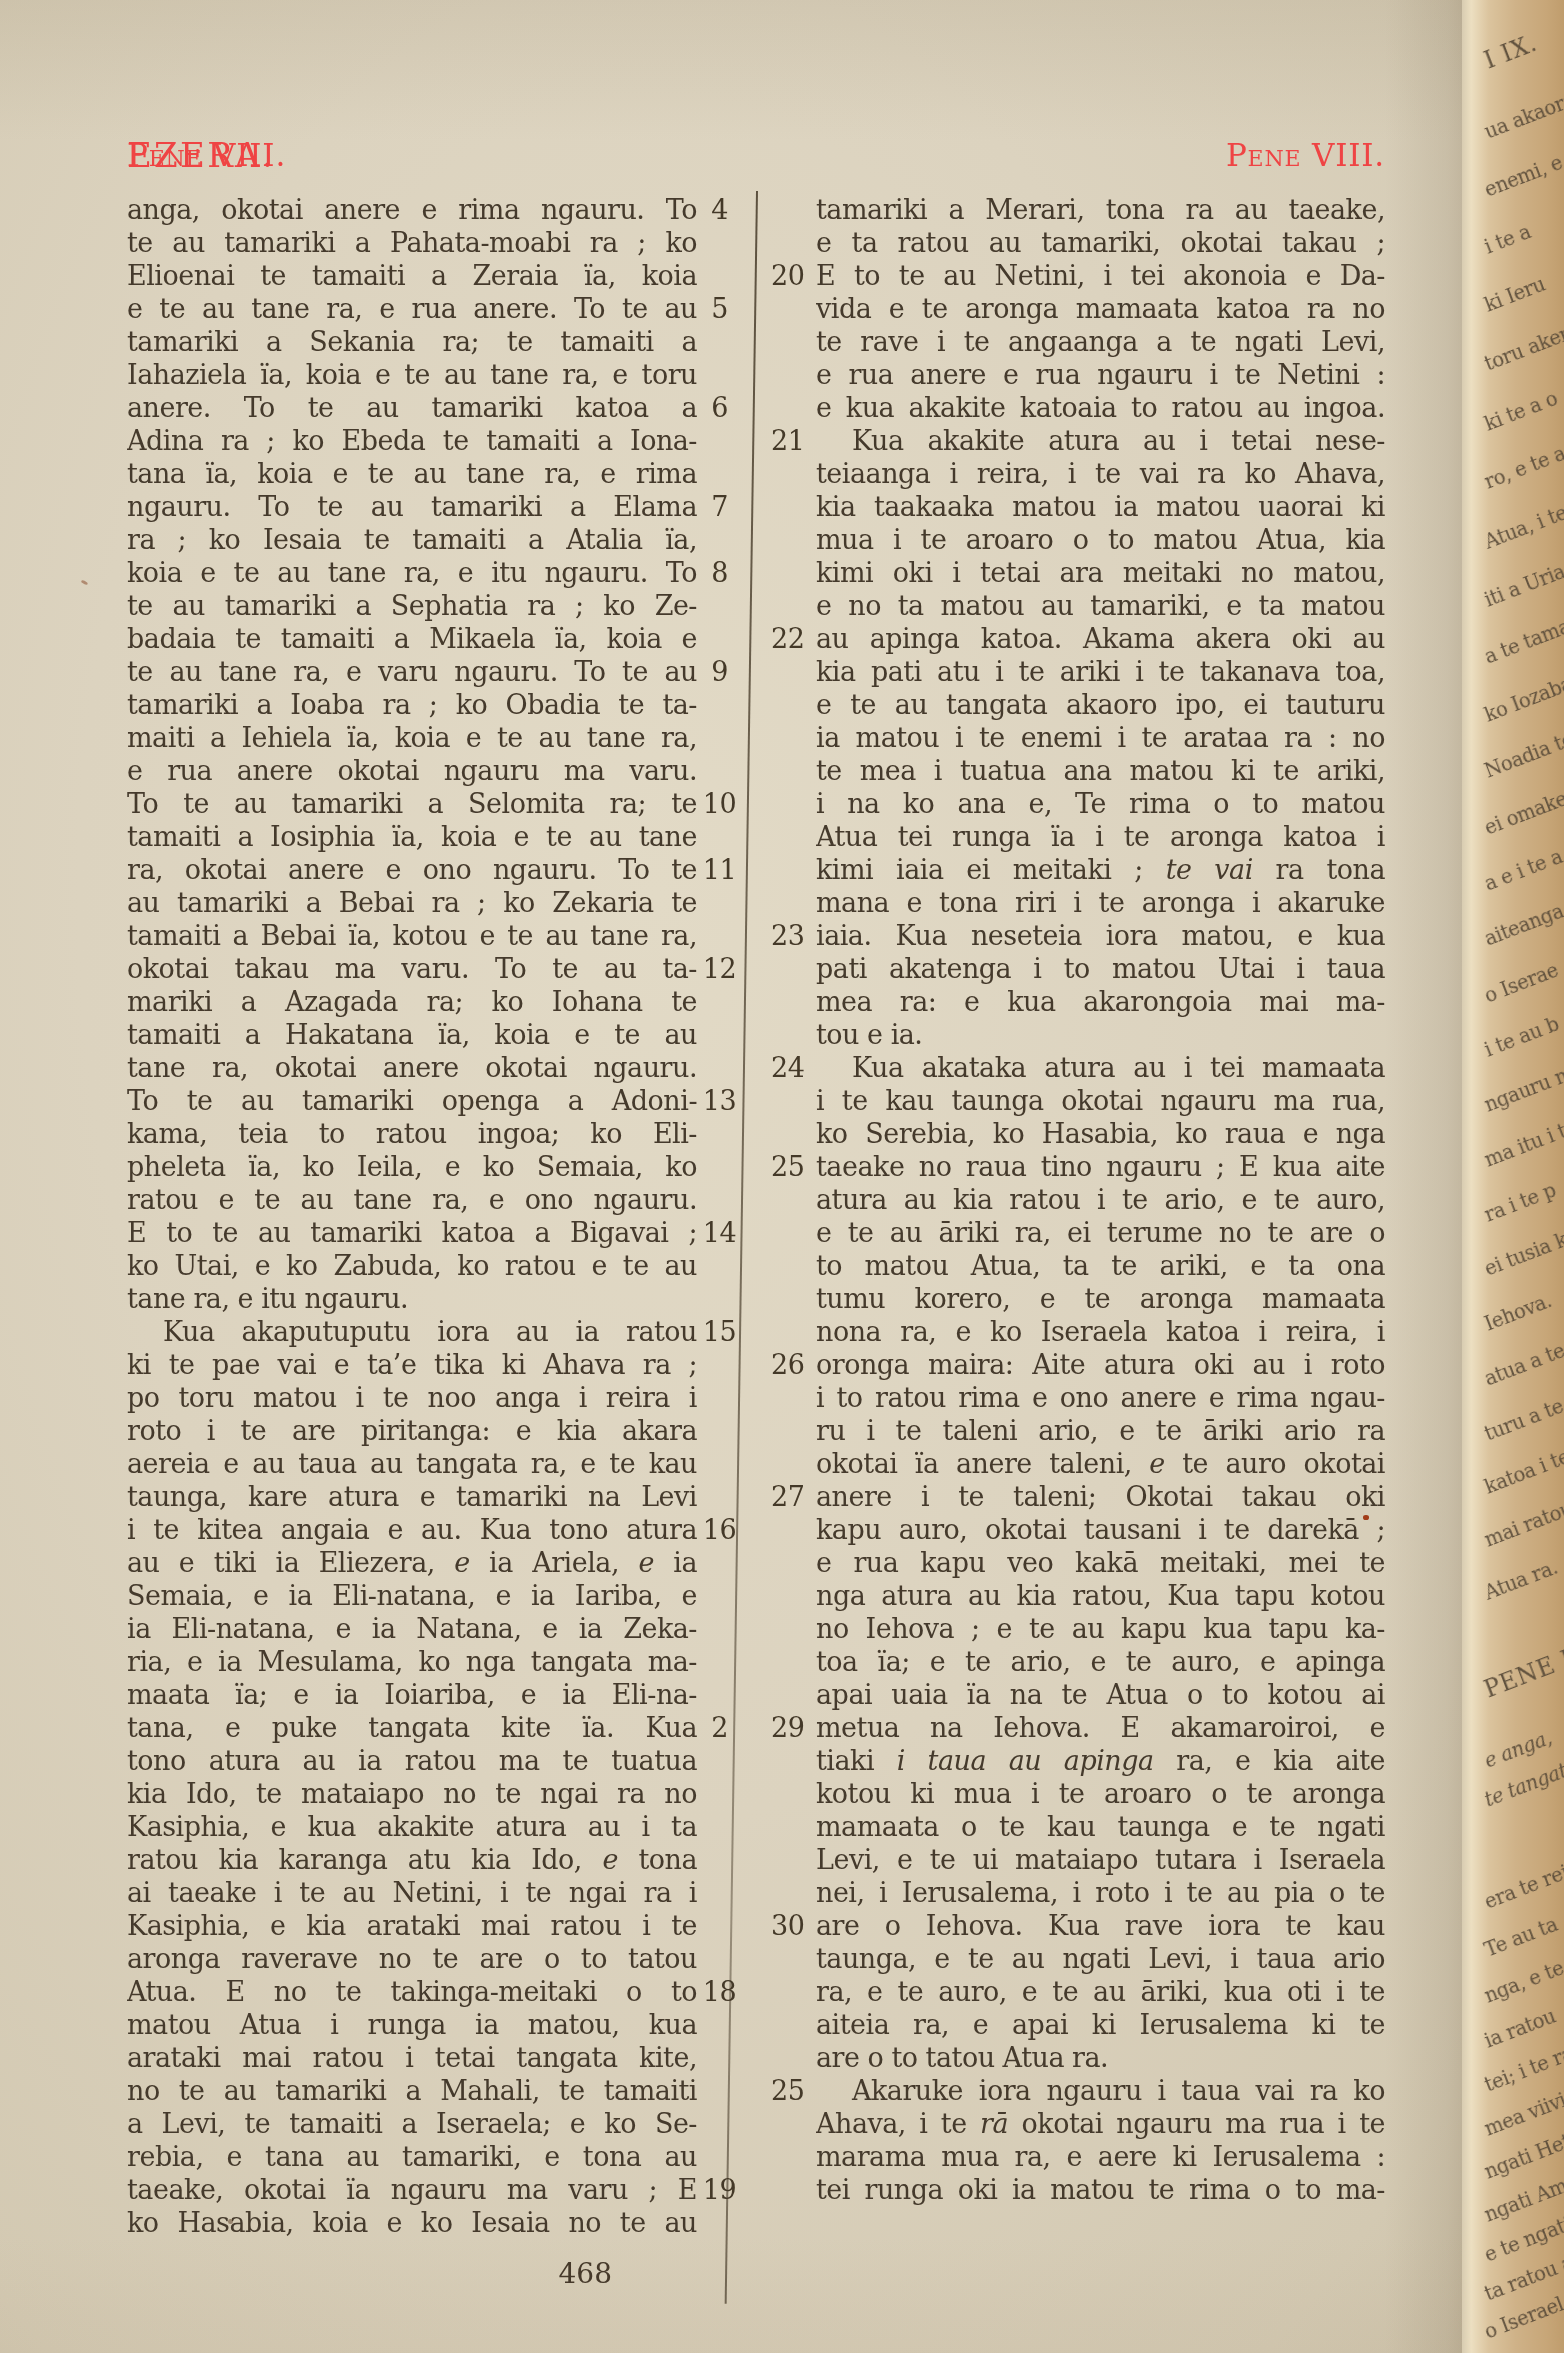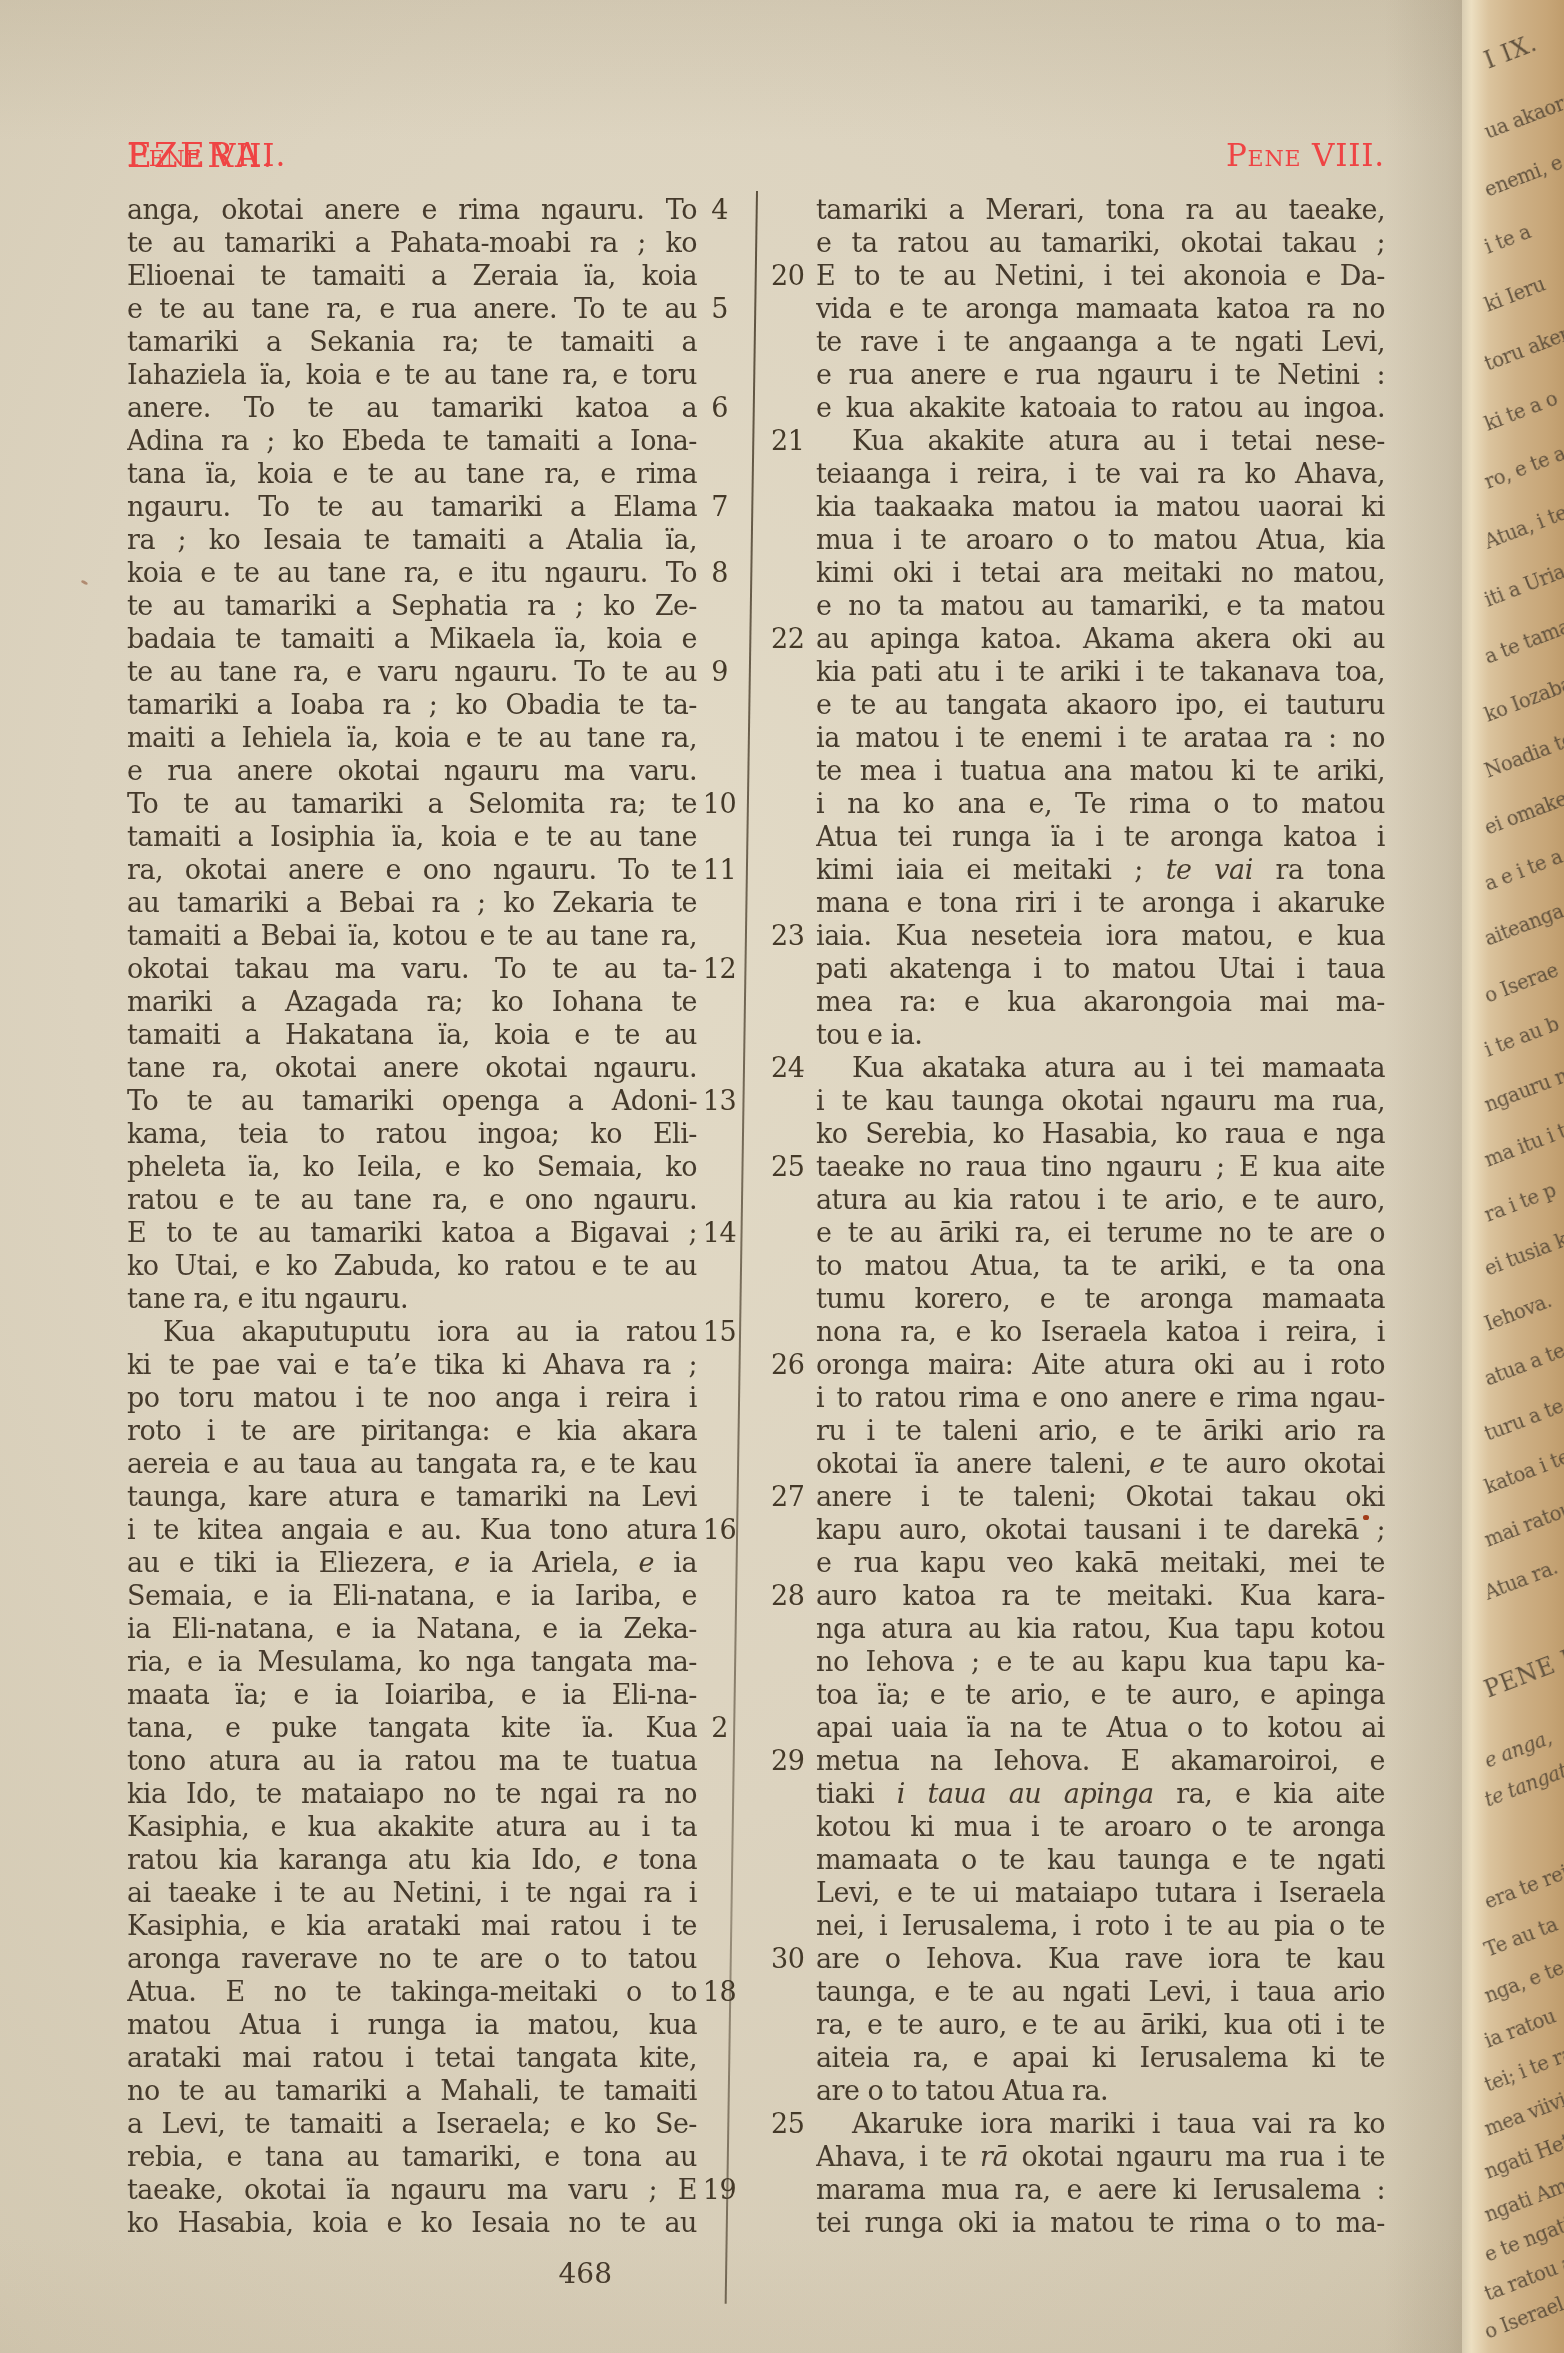--- a/index.html
+++ b/index.html
@@ -478,24 +478,20 @@
       </div>
       <div class="line">
         <span class="vnum"></span>
         <span class="t"><span>kapu auro, okotai tausani i te darekā ;</span></span>
       </div>
       <div class="line">
         <span class="vnum"></span>
         <span class="t"><span>e rua kapu veo kakā meitaki, mei te</span></span>
       </div>
       <div class="line">
-        <span class="vnum">28</span>
-        <span class="t"><span>auro katoa ra te meitaki.  Kua kara-</span></span>
-      </div>
-      <div class="line">
         <span class="vnum"></span>
         <span class="t"><span>nga atura au kia ratou, Kua tapu kotou</span></span>
       </div>
       <div class="line">
         <span class="vnum"></span>
         <span class="t"><span>no Iehova ; e te au kapu kua tapu ka-</span></span>
       </div>
       <div class="line">
         <span class="vnum"></span>
         <span class="t"><span>toa ïa; e te ario, e te auro, e apinga</span></span>
@@ -543,21 +539,21 @@
       <div class="line">
         <span class="vnum"></span>
         <span class="t"><span>aiteia ra, e apai ki Ierusalema ki te</span></span>
       </div>
       <div class="line short">
         <span class="vnum"></span>
         <span class="t"><span>are o to tatou Atua ra.</span></span>
       </div>
       <div class="line indent">
         <span class="vnum">25</span>
-        <span class="t"><span>Akaruke iora mariki i taua vai ra ko</span></span>
+        <span class="t"><span>Akaruke iora ngauru i taua vai ra ko</span></span>
       </div>
       <div class="line">
         <span class="vnum"></span>
         <span class="t"><span>Ahava, i te </span><i>rā</i><span> okotai ngauru ma rua i te</span></span>
       </div>
       <div class="line">
         <span class="vnum"></span>
         <span class="t"><span>marama mua ra, e aere ki Ierusalema :</span></span>
       </div>
       <div class="line">

